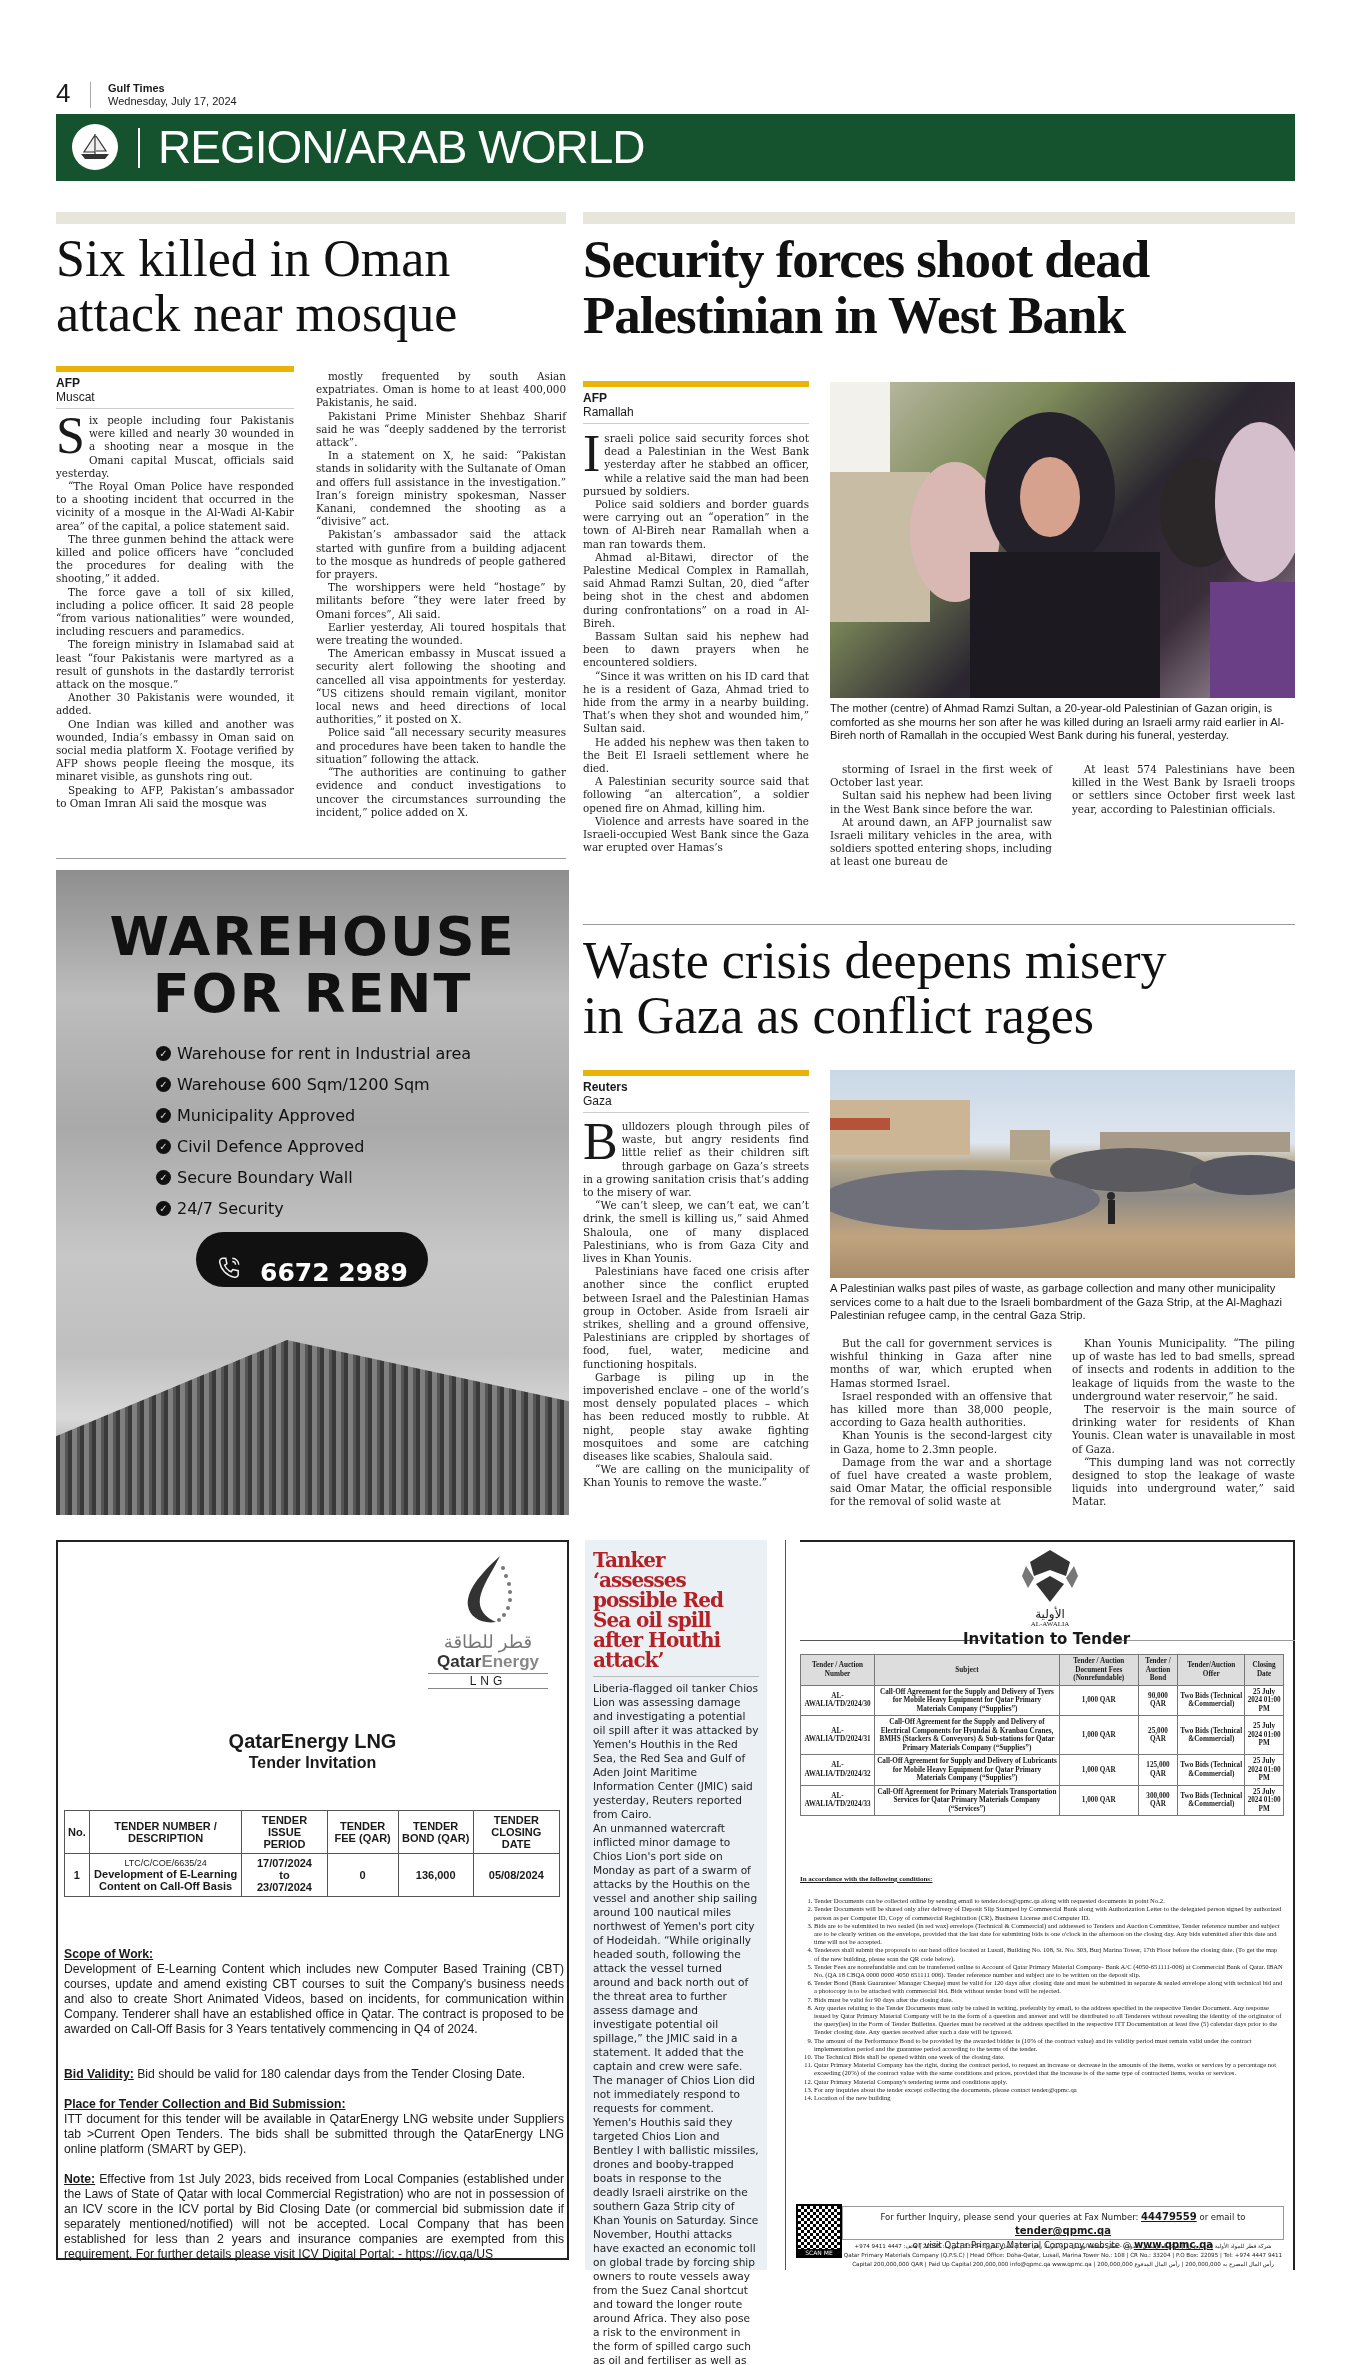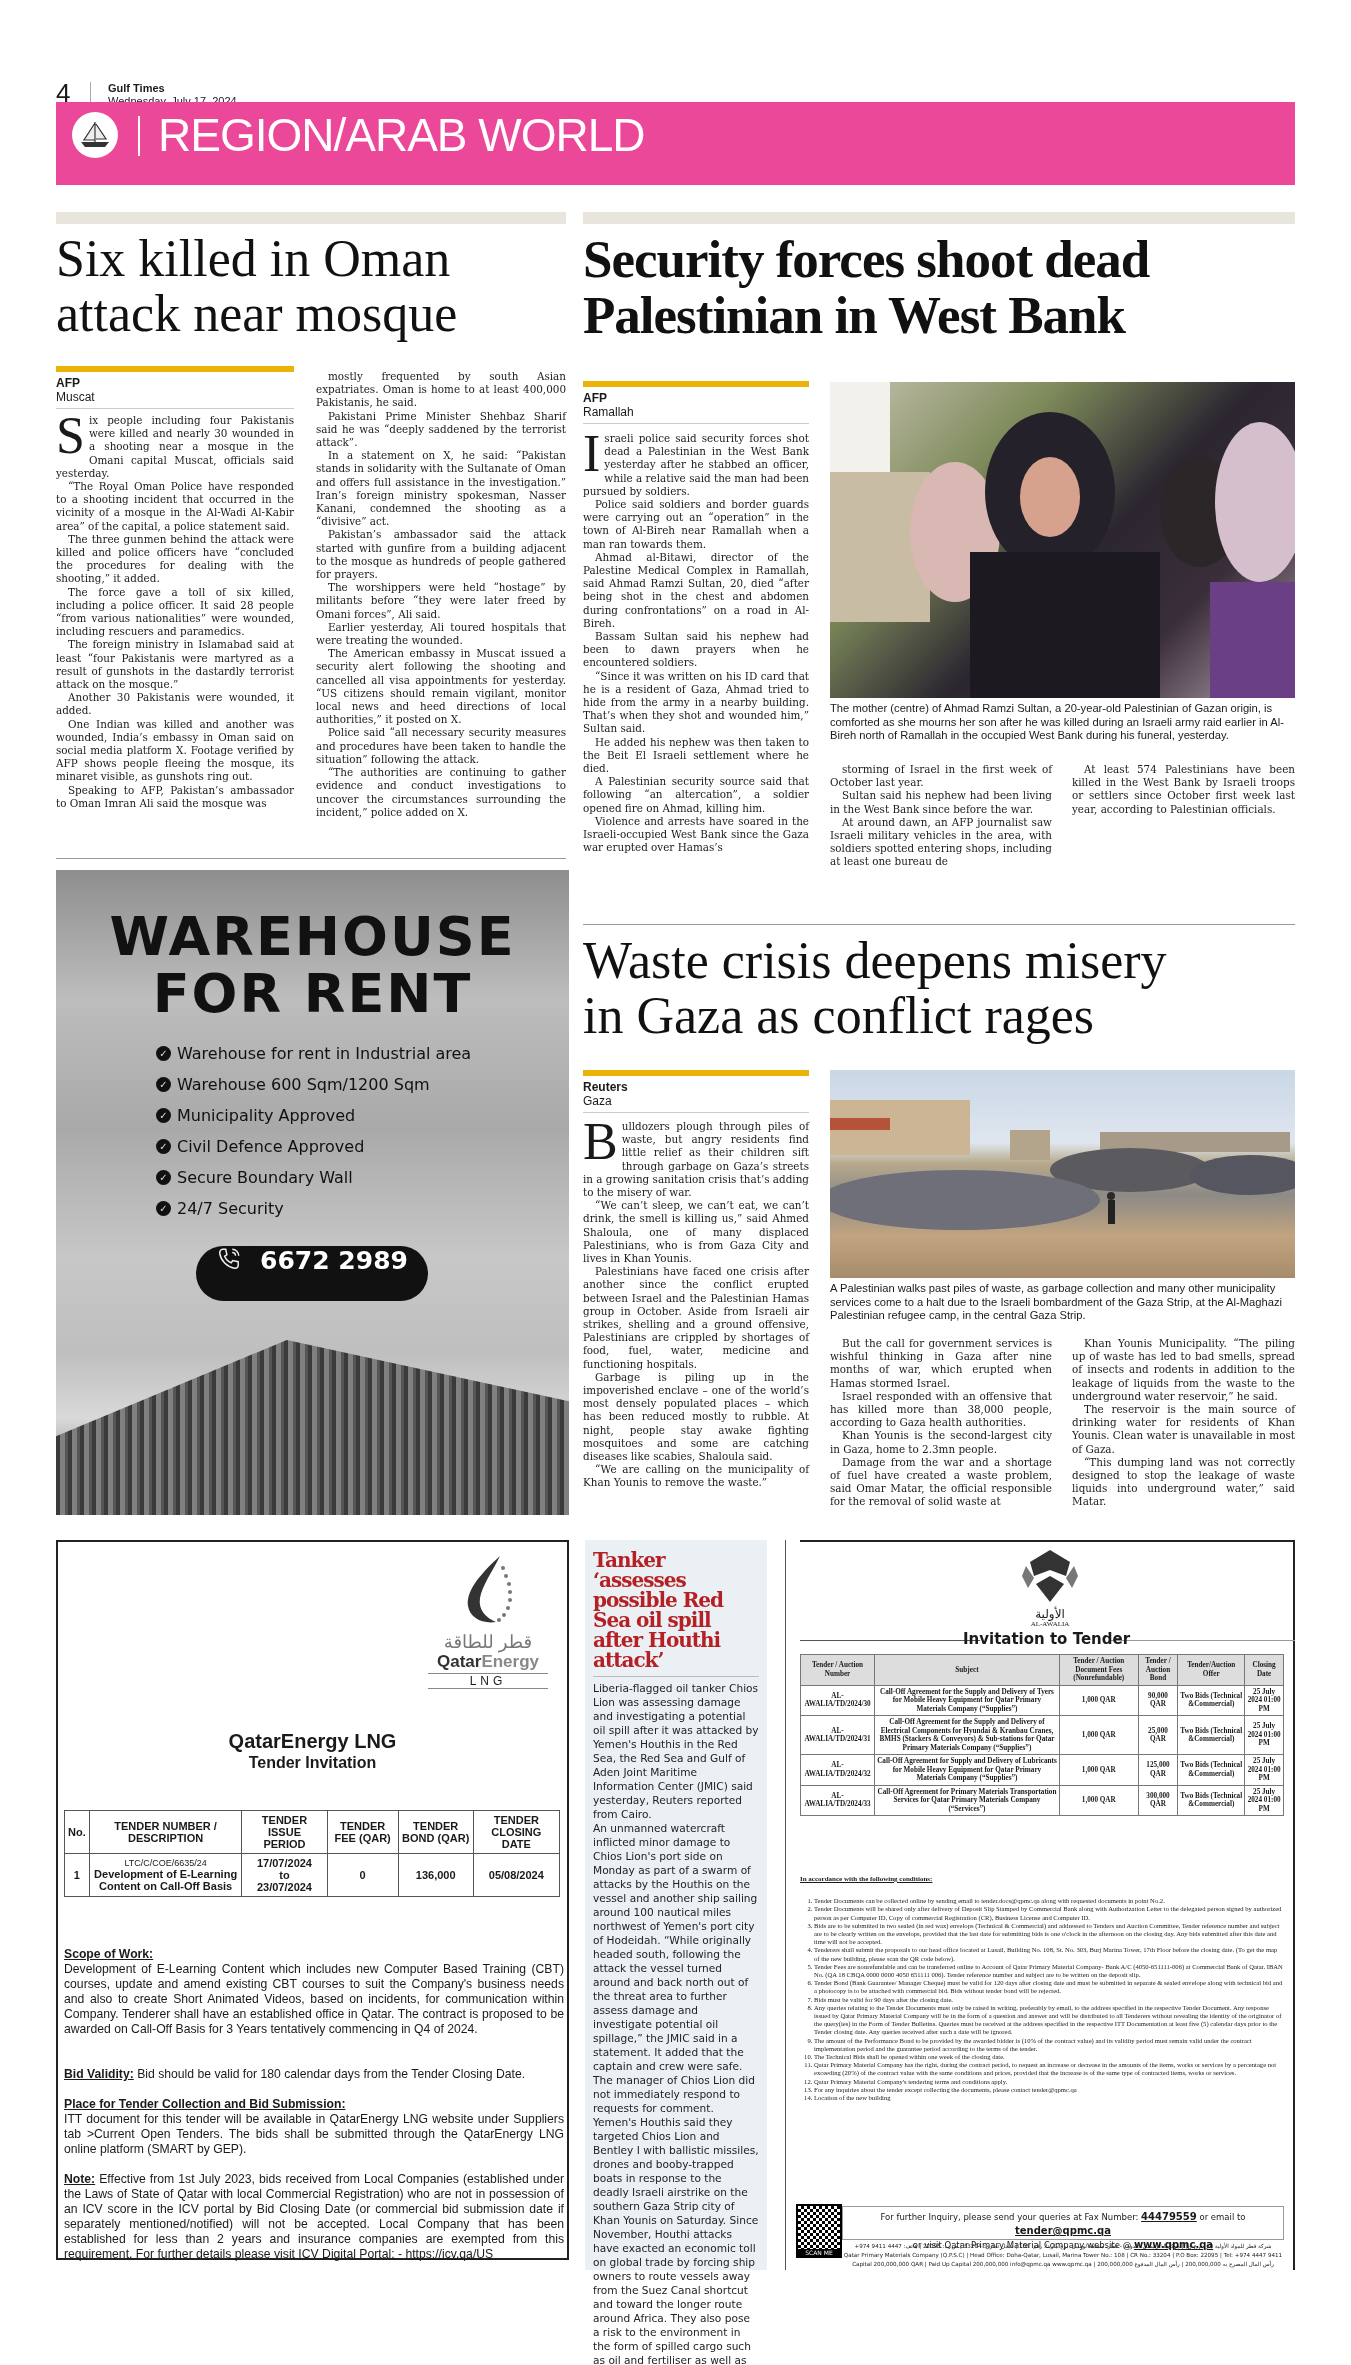--- a/index.html
+++ b/index.html
@@ -3,41 +3,41 @@
 <meta charset="utf-8">
 <style>
 *{box-sizing:border-box;margin:0;padding:0}
 body{width:1351px;height:2365px;background:#fff;position:relative;overflow:hidden;font-family:"DejaVu Serif",serif;color:#1a1a1a}
 .abs{position:absolute}
 
 #folio{left:56px;top:80px;font-family:"Liberation Sans",sans-serif;font-size:26px;line-height:26px}
 #folio-sep{left:90px;top:82px;width:1px;height:26px;background:#aaa}
 #pub{left:108px;top:82px;font-family:"Liberation Sans",sans-serif;font-size:11px;font-weight:bold;line-height:12px}
 #pubdate{left:108px;top:95px;font-family:"Liberation Sans",sans-serif;font-size:11px;line-height:12px}
-#banner{left:56px;top:102px;width:1239px;height:83px;background:#ec4899}
+#banner{left:56px;top:114px;width:1239px;height:67px;background:#14532d}
 #logo{left:16px;top:10px;width:46px;height:46px;border-radius:50%;background:#fff;display:flex;align-items:center;justify-content:center}
 #banner-sep{left:82px;top:14px;width:2px;height:40px;background:#fff}
 #banner-title{left:102px;top:6px;font-family:"Liberation Sans",sans-serif;font-size:46px;color:#fff;letter-spacing:-1px;font-weight:normal}
 .tanbar{height:12px;background:#e8e5dc}
 .headline{font-family:"Liberation Serif",serif;line-height:1.05;color:#111}
 .byline{font-family:"Liberation Sans",sans-serif;font-size:12px;border-top:6px solid #eab308;border-bottom:1px solid #ccc;padding:4px 0}
 .byline b{display:block;font-weight:bold}
 .col{font-family:"DejaVu Serif",serif;font-size:10.4px;line-height:13.2px;text-align:justify}
 .col p{text-indent:12px}
 .col p.first{text-indent:0}
 .drop{float:left;font-family:"Liberation Serif",serif;font-size:52px;line-height:40px;margin:2px 4px 0 0}
 .caption{font-family:"Liberation Sans",sans-serif;font-size:11.2px;line-height:13.5px}
 .photo{overflow:hidden}
 
 #wh{left:56px;top:870px;width:513px;height:645px;background:linear-gradient(180deg,#8e8e8e 0%,#bdbdbd 20%,#a9a9a9 40%,#c7c7c7 60%,#bfbfbf 75%,#d9d9d9 85%,#6a6a6a 100%);overflow:hidden}
 #wh-title{left:0;width:100%;top:38px;text-align:center;font-family:"DejaVu Sans",sans-serif;font-weight:bold;font-size:54px;line-height:57px;color:#111;letter-spacing:2px}
 #wh-list{left:100px;top:168px;font-family:"DejaVu Sans",sans-serif;font-size:16px;color:#111}
 #wh-list li{list-style:none;height:31px;display:flex;align-items:center;gap:6px}
 .check{width:15px;height:15px;border-radius:50%;background:#111;color:#ddd;font-size:10px;display:inline-flex;align-items:center;justify-content:center}
-#wh-phone{left:140px;top:376px;width:232px;height:55px;background:#111;border-radius:28px;color:#fff;display:flex;align-items:flex-start;justify-content:center;gap:18px;font-family:"DejaVu Sans",sans-serif;font-weight:bold;font-size:25px}
+#wh-phone{left:140px;top:362px;width:232px;height:55px;background:#111;border-radius:28px;color:#fff;display:flex;align-items:flex-end;justify-content:center;gap:18px;font-family:"DejaVu Sans",sans-serif;font-weight:bold;font-size:25px}
 #wh-roof{left:0;top:470px;width:100%;height:175px;background:repeating-linear-gradient(90deg,#3a3a3a 0 4px,#808080 4px 9px,#555 9px 12px);clip-path:polygon(0 55%,45% 0,100% 35%,100% 100%,0 100%)}
 
 #qe{left:56px;top:1540px;width:513px;height:720px;border:2px solid #222;background:#fff;font-family:"Liberation Sans",sans-serif}
 #qe-logo{left:370px;top:10px;width:120px;text-align:center}
 #qe-name{left:0;width:100%;top:188px;text-align:center;font-size:20px;font-weight:bold}
 #qe-sub{left:0;width:100%;top:212px;text-align:center;font-size:16px;font-weight:bold}
 #qe-table{left:6px;top:268px;width:496px;border-collapse:collapse;font-size:11px;font-weight:bold;text-align:center}
 #qe-table td,#qe-table th{border:1px solid #555;padding:3px}
 #qe-body{left:6px;top:405px;width:500px;font-size:12.2px;line-height:15px;text-align:justify}
 #qe-body u{font-weight:bold}

